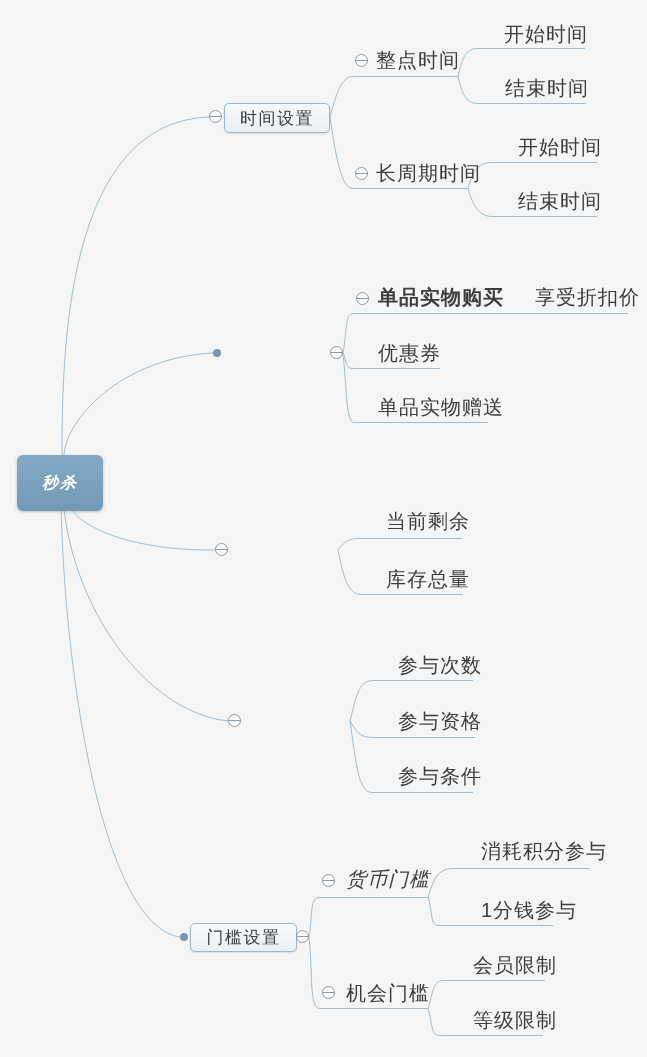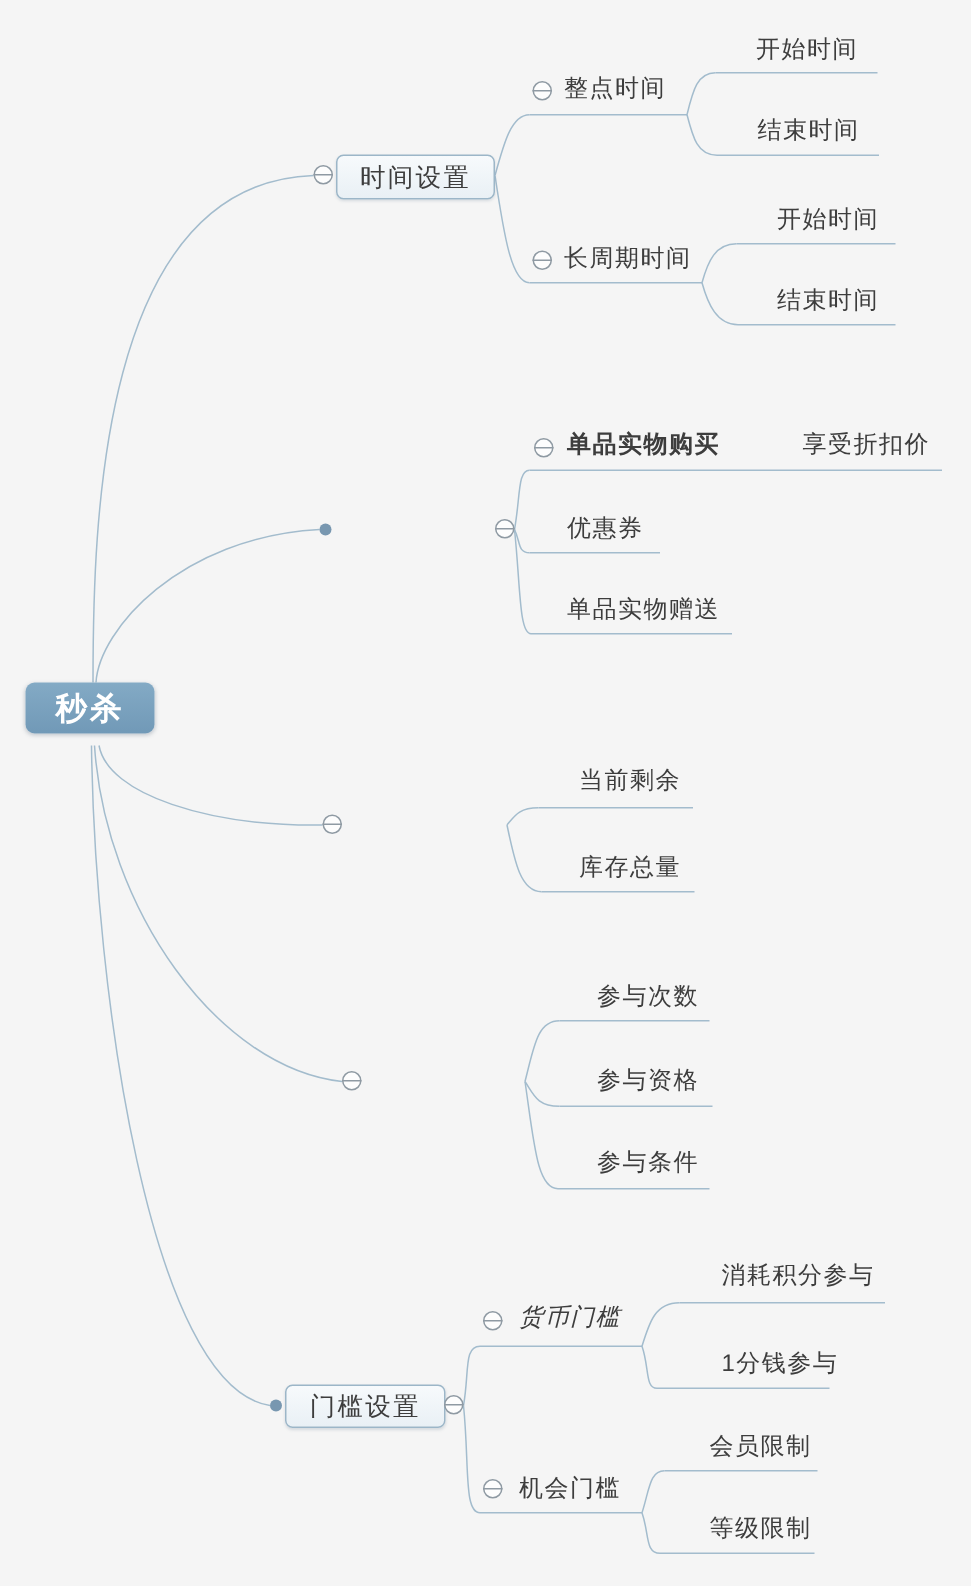--- a/index.html
+++ b/index.html
@@ -2,35 +2,36 @@
 <html><head>
 <meta charset="utf-8">
 <style>
   html,body{margin:0;padding:0;background:#f5f5f5;}
   .canvas{
     position:relative;width:647px;height:1057px;background:#f5f5f5;overflow:hidden;
     font-family:"Liberation Sans", sans-serif;
   }
   svg.links{position:absolute;left:0;top:0;width:647px;height:1057px;}
   .root-node{
-    position:absolute;left:17px;top:455px;width:86px;height:34px;border-radius:6px;
+    position:absolute;left:17px;top:455px;width:86px;height:56px;border-radius:6px;
     background:linear-gradient(180deg,#83aac5,#7199b7);
-    color:#fff;font-size:21px;font-weight:bold;letter-spacing:2px;
+    color:#fff;font-size:16px;font-weight:bold;letter-spacing:2px;
     display:flex;align-items:center;justify-content:center;
     box-shadow:0 1px 3px rgba(80,100,120,.35);
+    font-style:italic;
   }
   .bbox{
     position:absolute;height:28px;border:1px solid #9cb6c8;border-radius:5px;
     background:linear-gradient(180deg,#f7fafc,#e9f0f5);
     color:#3d3d3d;font-size:17px;letter-spacing:1.5px;white-space:nowrap;
     display:flex;align-items:center;justify-content:center;
     box-shadow:0 1px 2px rgba(120,140,160,.25);
   }
   .tnode{
-    position:absolute;font-size:16px;letter-spacing:1px;color:#3d3d3d;
+    position:absolute;font-size:20px;letter-spacing:1px;color:#3d3d3d;
     white-space:nowrap;line-height:18px;
   }
   .expander{
     position:absolute;width:11px;height:11px;border:1px solid #8f9aa3;
     border-radius:50%;background:#fdfdfd;box-sizing:content-box;
   }
   .expander::after{
     content:"";position:absolute;left:-1px;right:-1px;top:5px;
     border-top:1px solid #8f9aa3;
   }

